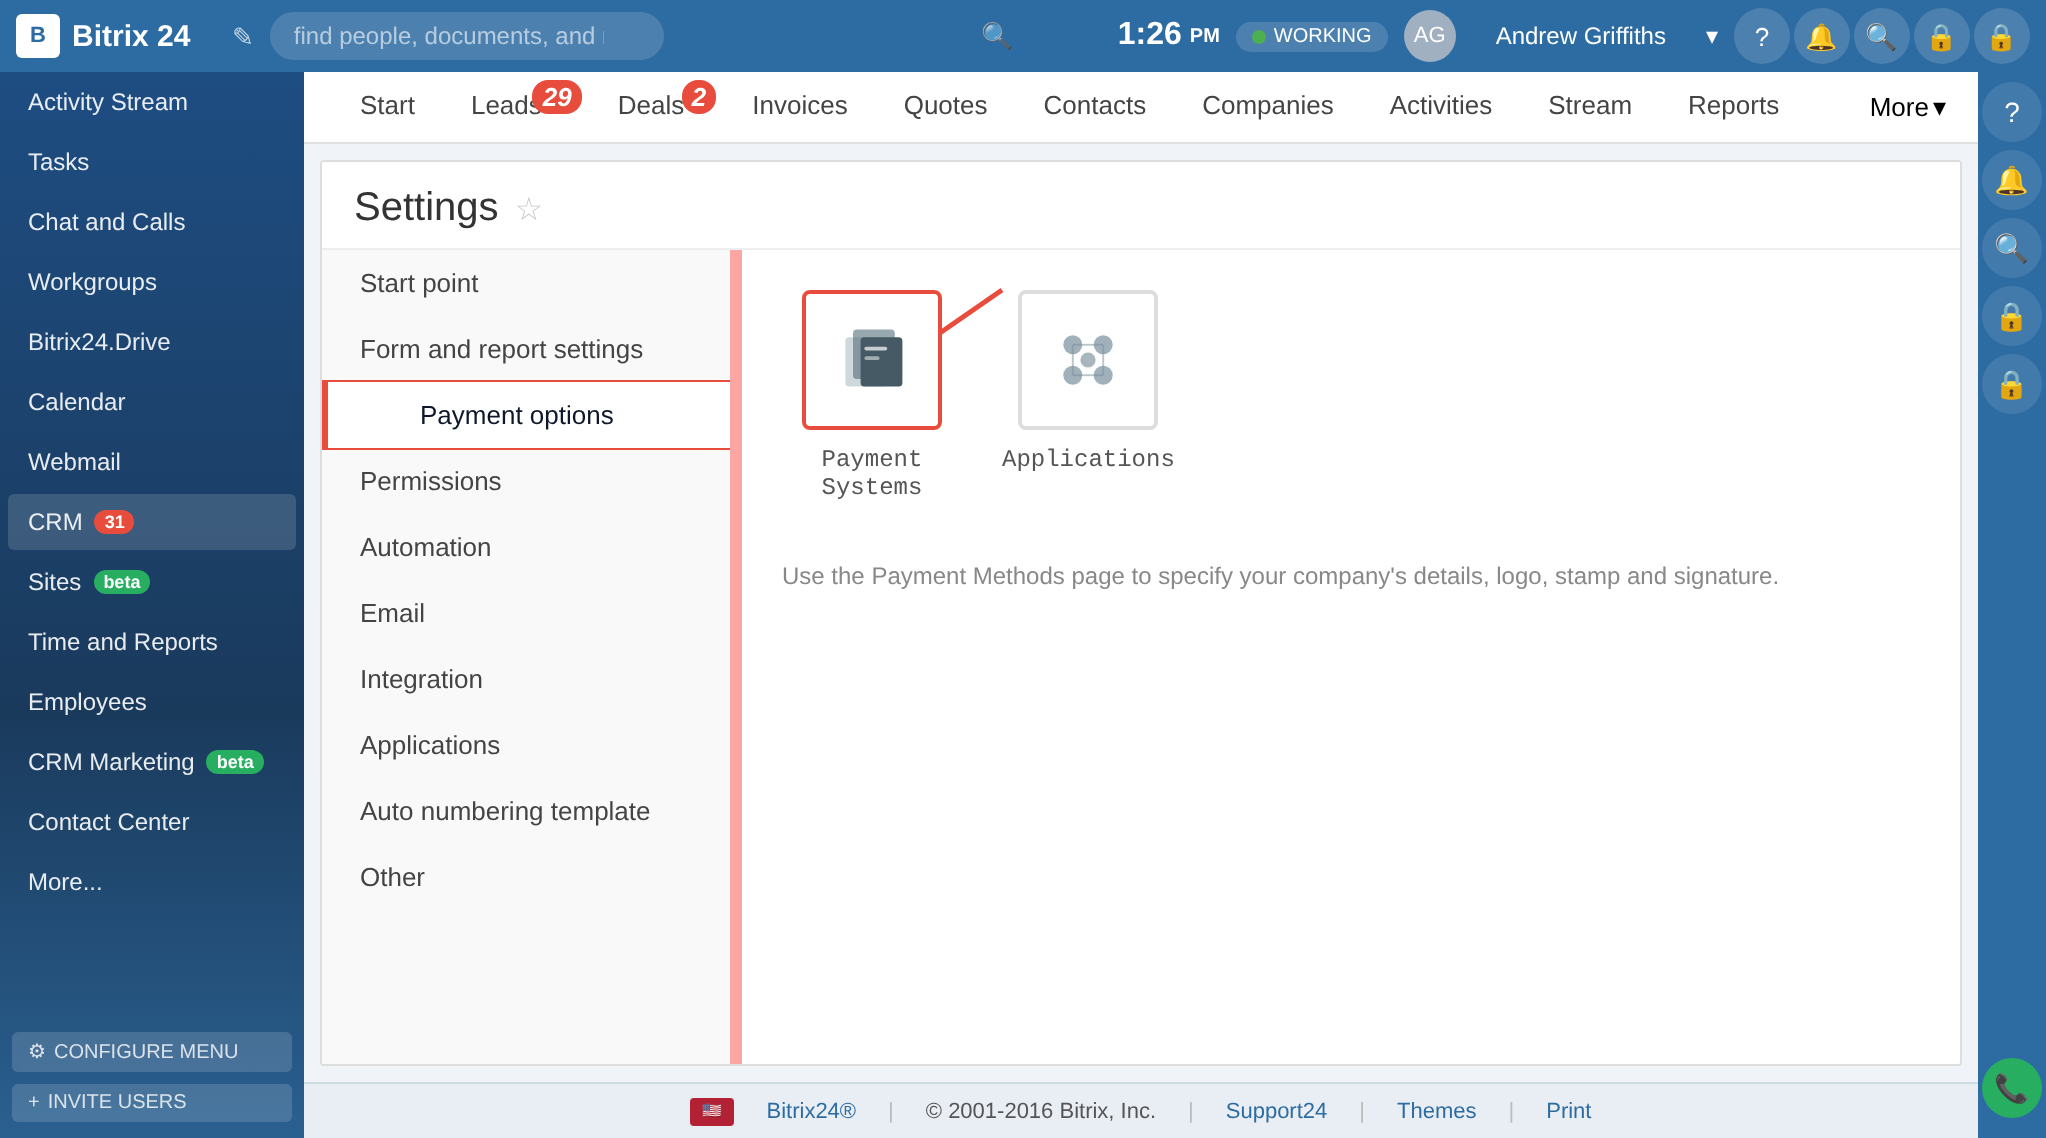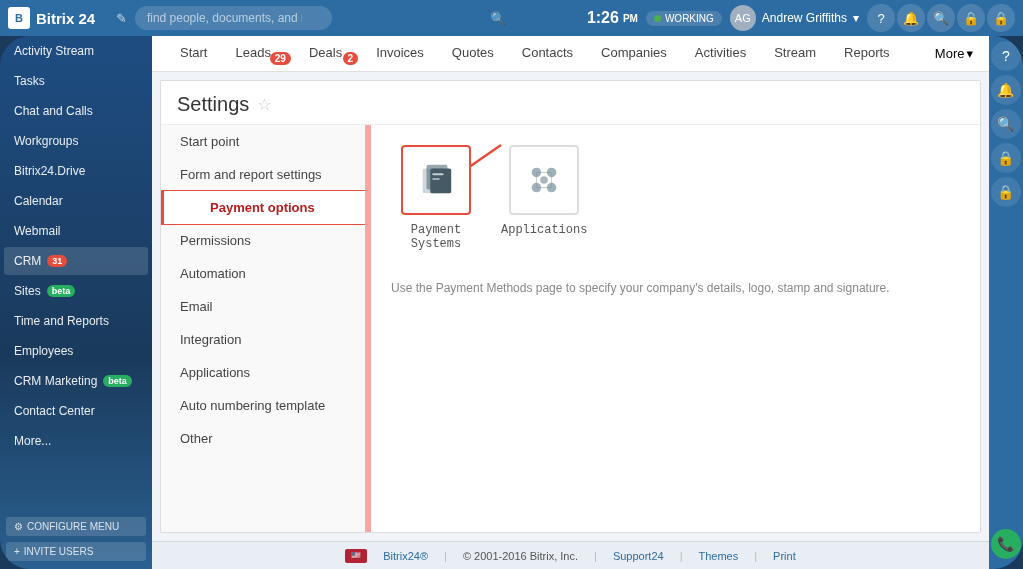--- a/index.html
+++ b/index.html
@@ -46,31 +46,30 @@
       font-size: 12px;
       outline: none;
     }
     .search-bar::placeholder { color: rgba(255,255,255,0.6); }
     .search-wrap { position: relative; flex: 1; max-width: 380px; }
     .search-icon-btn { position: absolute; right: 8px; top: 50%; transform: translateY(-50%); color: rgba(255,255,255,0.7); font-size: 13px; cursor: pointer; }
     .time-display { color: white; font-size: 16px; font-weight: bold; margin-left: auto; display: flex; align-items: center; gap: 4px; }
     .time-pm { font-size: 10px; vertical-align: super; }
     .working-badge { background: rgba(255,255,255,0.15); border-radius: 10px; padding: 2px 8px; color: white; font-size: 10px; display: flex; align-items: center; gap: 4px; }
     .working-dot { width: 7px; height: 7px; background: #4caf50; border-radius: 50%; }
-    .user-area { display: flex; align-items: center; gap: 6px; color: white; font-size: 12px; cursor: pointer; justify-content: space-between; }
+    .user-area { display: flex; align-items: center; gap: 20px; color: white; font-size: 12px; cursor: pointer; justify-content: space-between; }
     .avatar { width: 26px; height: 26px; border-radius: 50%; background: #a0b0c0; overflow: hidden; display: flex; align-items: center; justify-content: center; font-size: 11px; color: white; }
     .top-icons { display: flex; gap: 2px; }
     .top-icon-btn { width: 28px; height: 28px; border-radius: 50%; background: rgba(255,255,255,0.15); display: flex; align-items: center; justify-content: center; color: white; font-size: 13px; cursor: pointer; border: none; }
 
     
     .main-layout {
       display: flex;
       flex: 1;
       overflow: hidden;
-      border-radius: 30px;
     }
 
     
     .sidebar {
       width: 152px;
       background: linear-gradient(180deg, #1e4d82 0%, #1a3a5c 60%, #2a6090 100%);
       display: flex;
       flex-direction: column;
       flex-shrink: 0;
       overflow-y: auto;
@@ -147,25 +146,26 @@
       cursor: pointer;
       border-bottom: 2px solid transparent;
       position: relative;
       white-space: nowrap;
     }
     .nav-badge {
       background: #e74c3c;
       color: white;
       border-radius: 8px;
       padding: 1px 5px;
-      font-size: 10px;
+      font-size: 13px;
       font-weight: bold;
       position: absolute;
-      top: 16px;
+      top: 4px;
       right: 2px;
+      font-style: italic;
     }
     .nav-more { display: flex; gap: 2px; margin-left: auto; }
 
     
     .page-content {
       flex: 1;
       overflow-y: auto;
       background: white;
       margin: 8px;
       border-radius: 2px;
@@ -203,22 +203,22 @@
     .settings-menu-item {
       padding: 9px 16px;
       font-size: 13px;
       color: #444;
       cursor: pointer;
       border-left: 3px solid transparent;
     }
     .settings-menu-item.active {
       background: #fff;
       border-left-color: #e74c3c;
-      color: #b91c1c;
-      font-weight: bold;
+      color: #0f172a;
+      font-weight: normal;
       outline: 1px solid #e74c3c;
       padding-left: 46px;
     }
 
     
     .settings-main {
       flex: 1;
       padding: 20px;
       overflow-y: auto;
       background: white;

